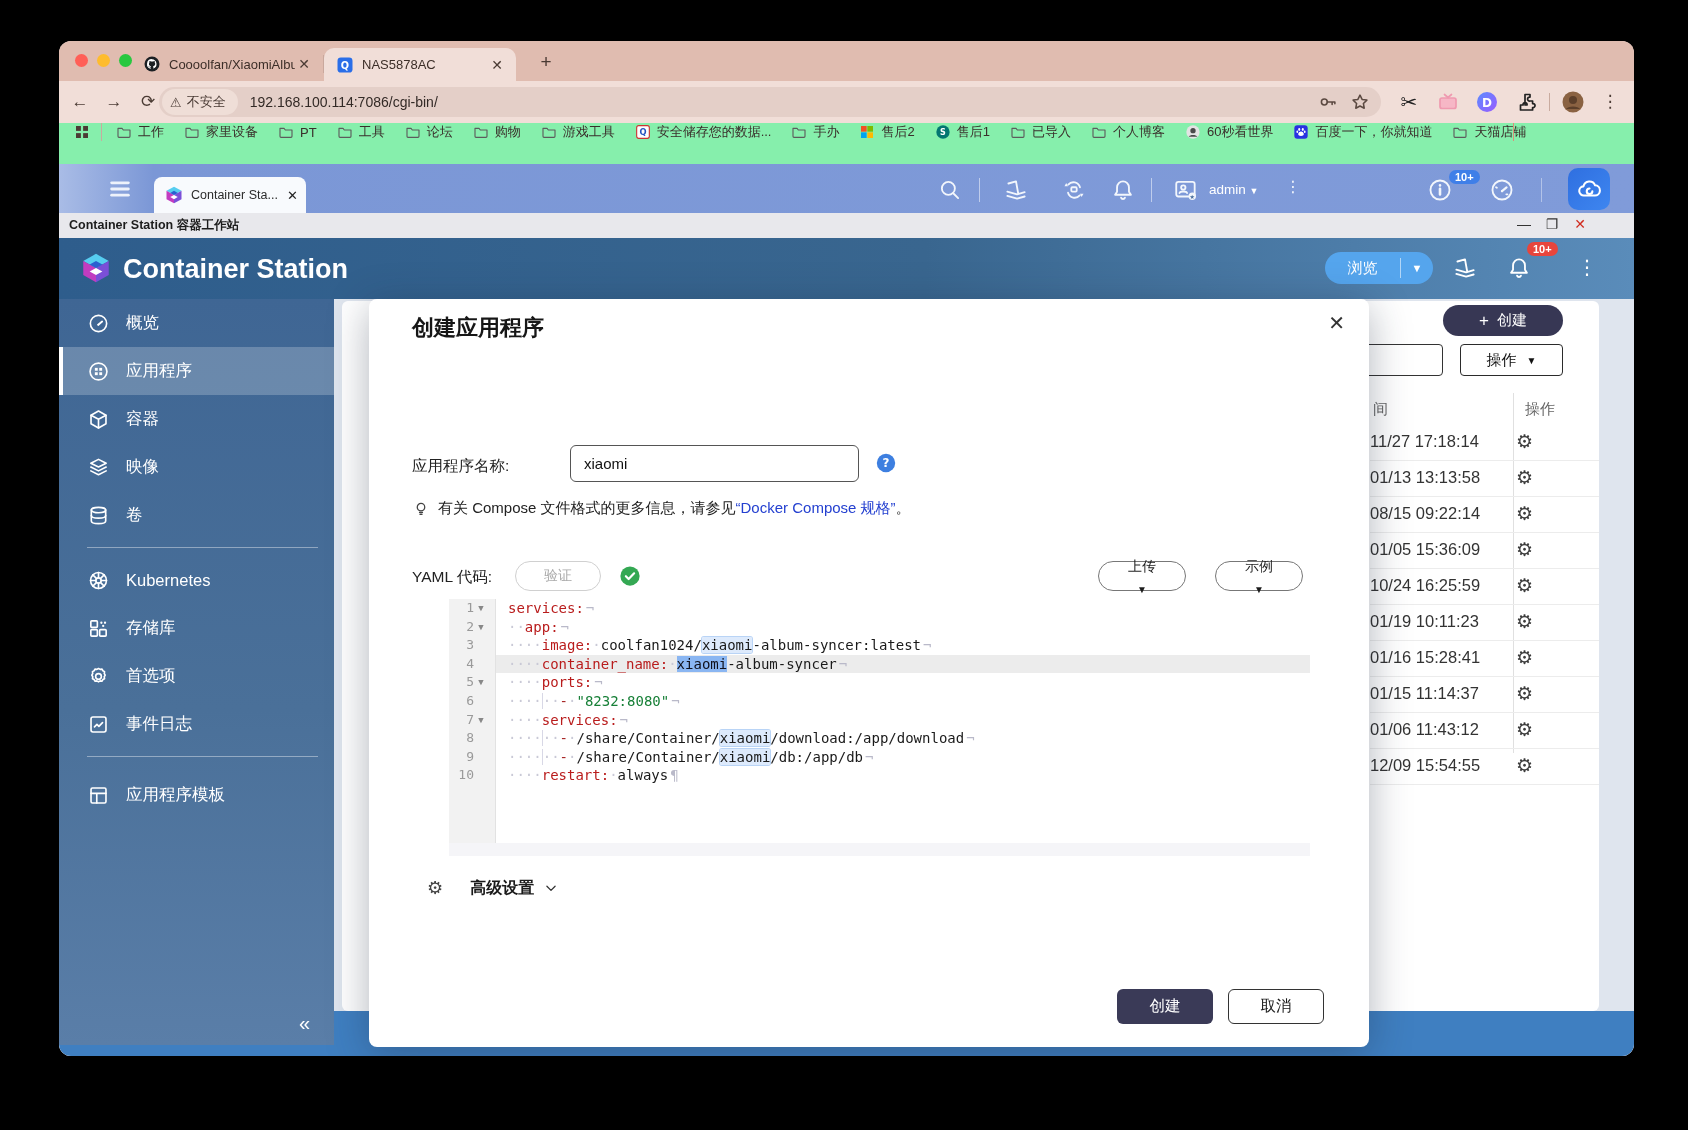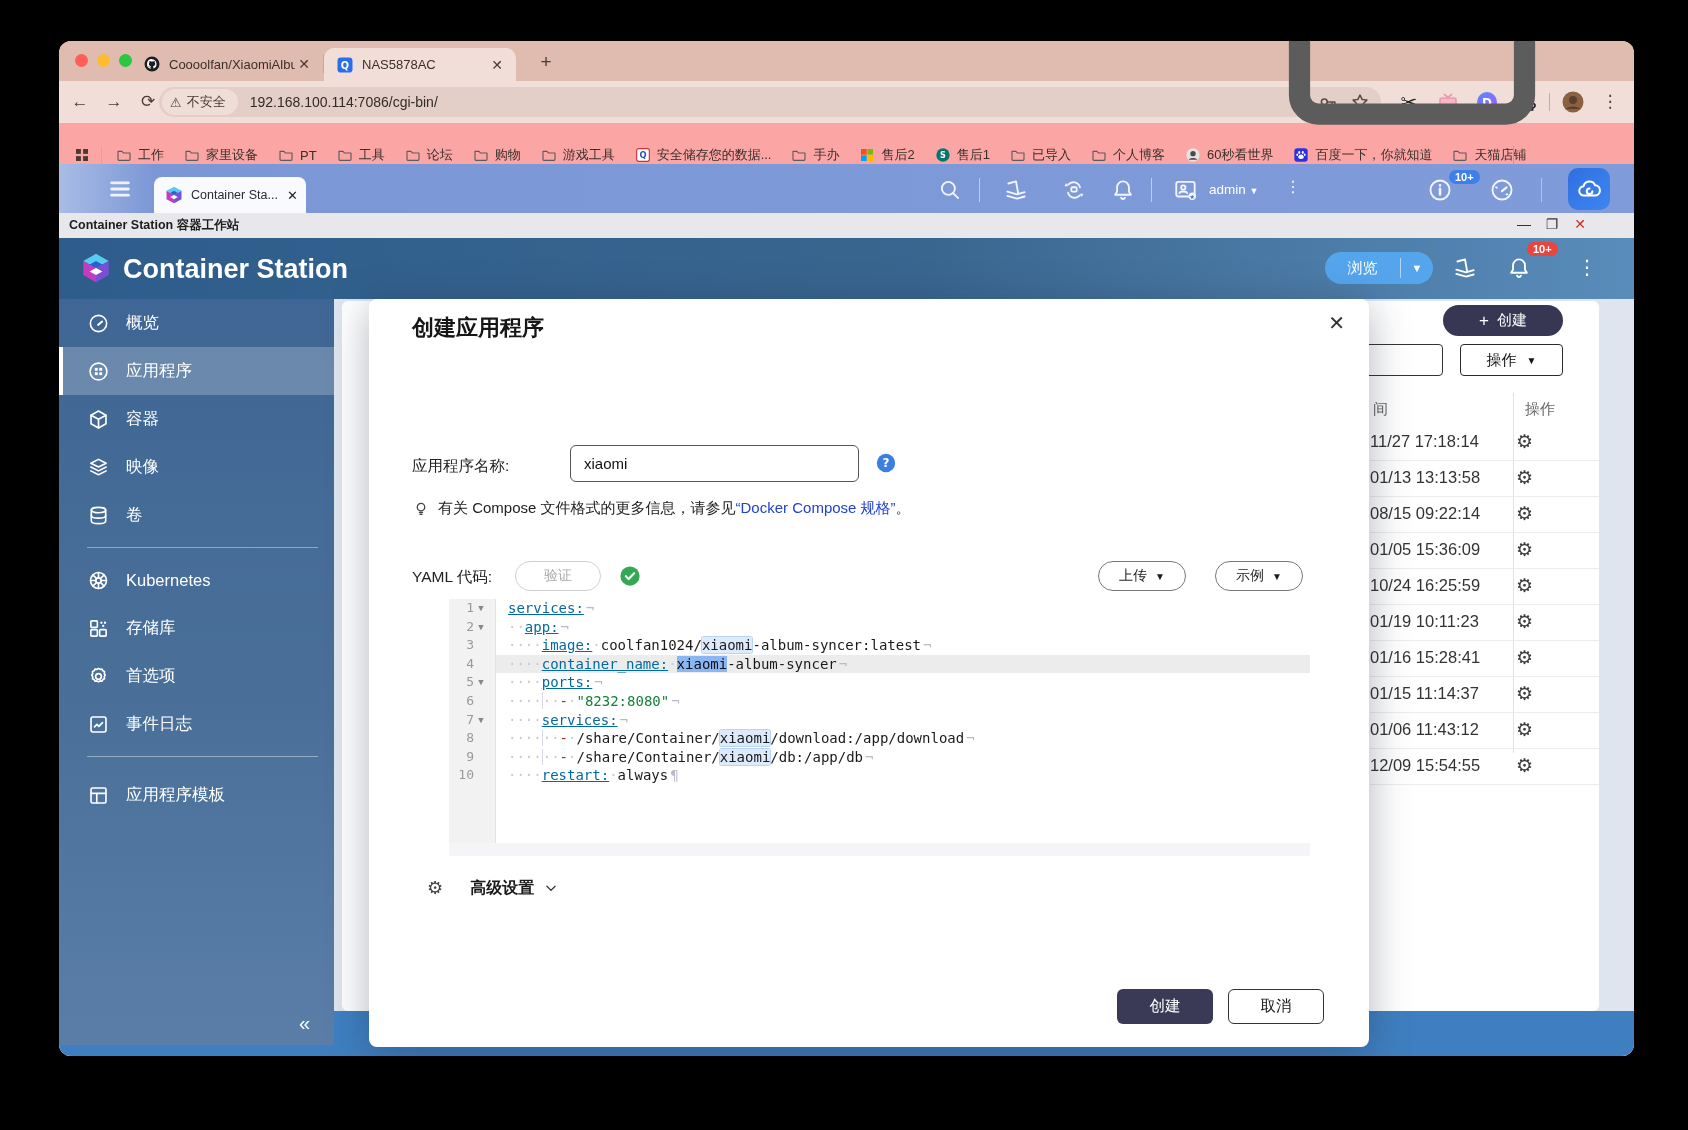--- a/index.html
+++ b/index.html
@@ -25,21 +25,21 @@
   #btoolbar { position:absolute; left:0; top:40px; width:100%; height:42px; background:#f1ded8; }
   .navic { position:absolute; top:8px; width:26px; height:26px; color:#4b3b34; font-size:17px; text-align:center; line-height:26px; }
   #urlbar { position:absolute; left:100px; top:6px; width:1222px; height:30px; background:#e4cfc8; border-radius:15px; display:flex; align-items:center; }
   #secchip { display:flex; align-items:center; gap:5px; background:#efded7; border-radius:13px; height:26px; margin-left:3px; padding:0 12px 0 8px; color:#4a3b35; font-size:13px; }
   #urltext { margin-left:12px; font-size:14px; color:#332a26; flex:1; }
   .pillic { width:22px; height:22px; color:#5c4a42; margin-right:10px; }
   .extic { position:absolute; top:9px; width:24px; height:24px; }
   .vline { position:absolute; background:#c9ab9f; width:1px; }
 
   
-  #bookbar { position:absolute; left:0; top:82px; width:100%; height:41px; background:#fca5a5; display:flex; align-items:flex-end; }
+  #bookbar { position:absolute; left:0; top:82px; width:100%; height:41px; background:#86efac; display:flex; align-items:flex-start; }
   .bm { display:flex; align-items:center; gap:6px; font-size:13px; color:#3a2f2b; margin-right:20px; white-space:nowrap; }
   .bm .bicon { width:16px; height:16px; }
   #bmgrid { width:18px; height:18px; color:#4b3b34; margin:0 10px 0 14px; }
   #bmsep { width:1px; height:18px; background:#c9ab9f; margin-right:14px; }
   #allbm { position:absolute; right:14px; display:flex; align-items:center; gap:6px; font-size:13px; color:#3a2f2b; }
   #allbmsep { position:absolute; right:120px; width:1px; height:18px; background:#d98f78; }
 
   
   #qtsbar { position:absolute; left:0; top:123px; width:100%; height:49px; background:linear-gradient(90deg,#a9bce6 0%,#7b97d6 6%,#809bd9 100%); }
   #hamburger { position:absolute; left:44px; top:12px; width:34px; height:26px; color:#eef2fb; }
@@ -101,35 +101,35 @@
   #mdesc { position:absolute; left:43px; top:58px; width:900px; font-size:15.5px; line-height:27px; color:#1f1f1f; }
   .mlink { color:#2440d0; text-decoration:none; }
   #mnamelabel { position:absolute; left:43px; top:157px; font-size:15.5px; color:#222; }
   #mnameinput { position:absolute; left:201px; top:146px; width:289px; height:37px; border:1px solid #555; border-radius:6px; font-size:15px; color:#111; padding-left:13px; font-family:inherit; background:#fff; }
   #mhelp { position:absolute; left:506px; top:153px; width:22px; height:22px; }
   #mtip { position:absolute; left:43px; top:200px; font-size:15px; color:#222; display:flex; align-items:center; gap:8px; }
   #mtip .bulb { width:18px; height:18px; color:#444; }
   #yamllabel { position:absolute; left:43px; top:268px; font-size:15.5px; color:#222; }
   #validatebtn { position:absolute; left:146px; top:262px; width:86px; height:30px; border:1.5px solid #d0d0d0; border-radius:15px; background:#fff; color:#aaa; font-size:14px; text-align:center; line-height:27px; }
   #validok { position:absolute; left:250px; top:266px; width:22px; height:22px; }
-  #uploadbtn,#examplebtn { position:absolute; top:262px; width:88px; height:30px; border:1.5px solid #777; border-radius:15px; background:#fff; color:#1c1c1c; font-size:14px; display:flex; align-items:center; justify-content:center; gap:8px; }
+  #uploadbtn,#examplebtn { position:absolute; top:262px; width:88px; height:30px; border:1.5px solid #777; border-radius:15px; background:#fff; color:#1c1c1c; font-size:14px; display:flex; align-items:center; justify-content:center; gap:8px;flex-direction:column; }
   #uploadbtn { left:729px; } #examplebtn { left:846px; }
   #uploadbtn .caret,#examplebtn .caret { font-size:10px; }
 
   
   #editor { position:absolute; left:80px; top:300px; width:861px; height:257px; font-family:"DejaVu Sans Mono","Liberation Mono",monospace; font-size:14px; }
   #editor::before { content:""; position:absolute; left:0; top:0; width:46px; height:244px; background:#f2f2f2; border-right:1px solid #e2e2e2; }
   #editor::after { content:""; position:absolute; left:0; top:244px; width:100%; height:13px; background:#f5f5f8; }
   .cline { position:relative; height:18.6px; display:flex; }
   .gut { position:relative; width:47px; flex:0 0 auto; display:flex; }
   .lnum { width:25px; text-align:right; color:#9a9a9a; font-size:13px; line-height:18.6px; }
   .lfold { width:14px; text-align:center; color:#888; font-size:9px; line-height:18.6px; }
   .codetxt { flex:1; white-space:pre; line-height:18.6px; padding-left:12px; }
   .cline.activeline .codetxt { background:#ececec; }
-  .tk-k { color:#0369a1;text-decoration:underline; } .tk-v { color:#1a1a1a; } .tk-s { color:#188038; } .tk-d { color:#a82828; }
+  .tk-k { color:#b91c1c; } .tk-v { color:#1a1a1a; } .tk-s { color:#188038; } .tk-d { color:#a82828; }
   .tk-w { color:#c9c9d6; } .tk-wg { color:#c9c9d6; border-left:1px solid #d8d8e6; }
   .tk-hl { background:#ddeafc; box-shadow:0 0 0 1px #b9d4f6; border-radius:2px; color:#1a1a1a; }
   .tk-sel { background:#8ab6f2; color:#10101a; }
   .eolmark { color:#b9b9c9; margin-left:2px; }
 
   #madvanced { position:absolute; left:58px; top:578px; display:flex; align-items:center; gap:10px; }
   #madvanced .agear { font-size:18px; color:#444; }
   #madvanced .atxt { font-size:16px; font-weight:bold; color:#1a1a1a;margin-left:17px; }
   #madvanced .achev { width:14px; height:14px; color:#333; }
   #mcreate { position:absolute; left:748px; top:690px; width:96px; height:35px; background:#3a3a57; border:none; border-radius:6px; color:#fff; font-size:15.5px; }

